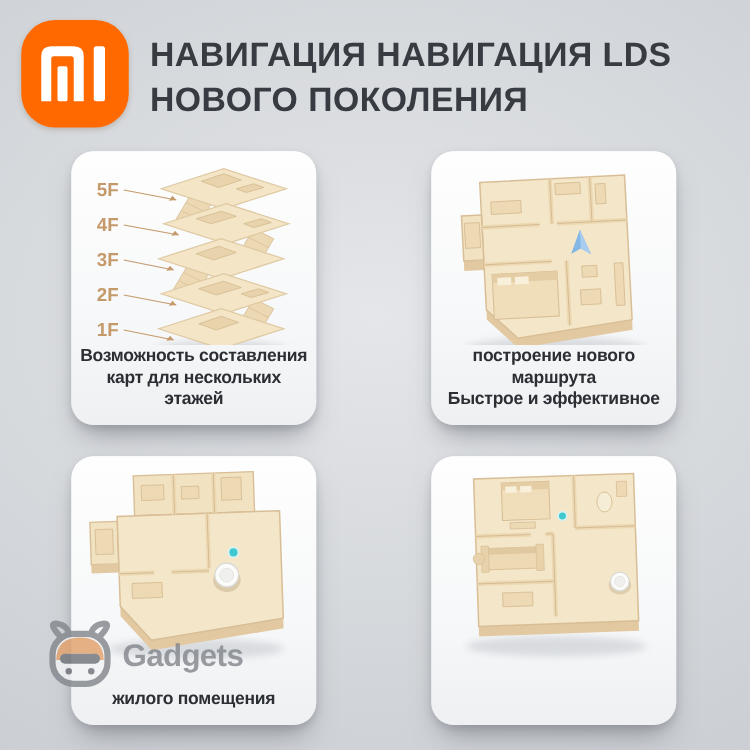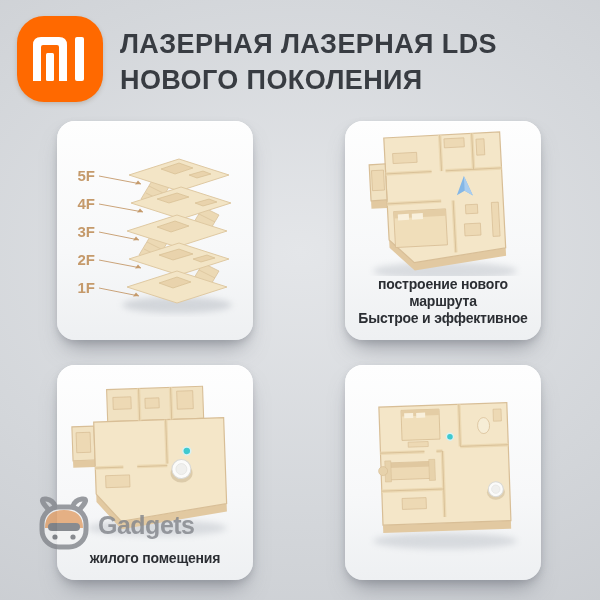--- a/index.html
+++ b/index.html
@@ -14,42 +14,42 @@
     font-size:27px;font-weight:bold;color:#383c42;line-height:36px;letter-spacing:.4px;}
   
   .card{position:absolute;width:196px;border-radius:18px;
     background:linear-gradient(180deg,#fefefe 0%,#f7f8f9 60%,#eef0f2 100%);
     box-shadow:0 14px 22px -8px rgba(96,101,112,.55), 0 3px 6px rgba(110,115,125,.25), inset 0 1px 0 rgba(255,255,255,.9);
     display:flex;flex-direction:column;align-items:center;justify-content:flex-end;}
   .card-1{left:57px;top:121px;height:219px;}
   .card-2{left:345px;top:121px;height:219px;}
   .card-3{left:57px;top:365px;height:215px;}
   .card-4{left:345px;top:365px;height:215px;}
-  .illus{flex:1;width:100%;display:flex;align-items:center;justify-content:center;overflow:hidden;}
+  .illus{flex:1;width:100%;display:flex;justify-content:center;overflow:hidden;}
   .caption{margin:0 4px 13px 4px;text-align:center;font-size:14px;font-weight:bold;
     color:#2b2e33;line-height:17px;letter-spacing:-.2px;}
   
   .watermark{position:absolute;left:34px;top:496px;display:flex;align-items:center;opacity:.82;pointer-events:none;}
   .wm-text{margin-left:4px;font-size:25px;font-weight:bold;color:#84878d;line-height:25px;letter-spacing:-.5px;margin-top:3px;}
   svg text.flabel{font-family:"Liberation Sans","DejaVu Sans",sans-serif;font-size:15px;font-weight:bold;fill:#c59a6b;}
 </style>
 </head>
 <body>
 
 <div class="stage">
 
   <div class="logo">
     <svg width="62" height="56" viewBox="0 0 62 56">
       <path d="M4,50 V14 Q4,6 12,6 H30 Q38,6 38,14 V50 H30 V16 Q30,14 28,14 H14 Q12,14 12,16 V50 Z" fill="#ffffff"></path>
       <rect x="17" y="22" width="8" height="28" rx="1.5" fill="#ffffff"></rect>
       <rect x="46" y="6" width="9" height="44" rx="2" fill="#ffffff"></rect>
     </svg>
   </div>
   <div class="title">
-    <div>ЛАЗЕРНАЯ ЛАЗЕРНАЯ LDS</div>
+    <div>НАВИГАЦИЯ НАВИГАЦИЯ LDS</div>
     <div>НОВОГО ПОКОЛЕНИЯ</div>
   </div>
 
   <div class="card card-1">
     <div class="illus">
       <svg width="196" height="172" viewBox="0 0 196 172">
         <defs>
             <filter id="b1" x="-50%" y="-50%" width="200%" height="200%">
               <feGaussianBlur stdDeviation="3"></feGaussianBlur>
             </filter>
@@ -105,20 +105,24 @@
           <polygon points="82,95 76,95.5 79,91.5"></polygon>
             <polygon points="84,123 78,123.5 81,119.5"></polygon>
           <polygon points="82,151 76,151.5 79,147.5"></polygon>
         </g>
         <text class="flabel" x="38" y="36" text-anchor="end">5F</text>
         <text class="flabel" x="38" y="64" text-anchor="end">4F</text>
         <text class="flabel" x="38" y="92" text-anchor="end">3F</text>
         <text class="flabel" x="38" y="120" text-anchor="end">2F</text>
         <text class="flabel" x="38" y="148" text-anchor="end">1F</text>
       </svg>
+    </div>
+    <div class="caption">
+      <div>Возможность составления</div>
+      <div>карт для нескольких этажей</div>
     </div>
   </div>
 
   <div class="card card-2">
     <div class="illus">
       <svg width="196" height="172" viewBox="0 0 196 172">
         <defs>
             <filter id="b2" x="-50%" y="-50%" width="200%" height="200%">
               <feGaussianBlur stdDeviation="3"></feGaussianBlur>
             </filter>

